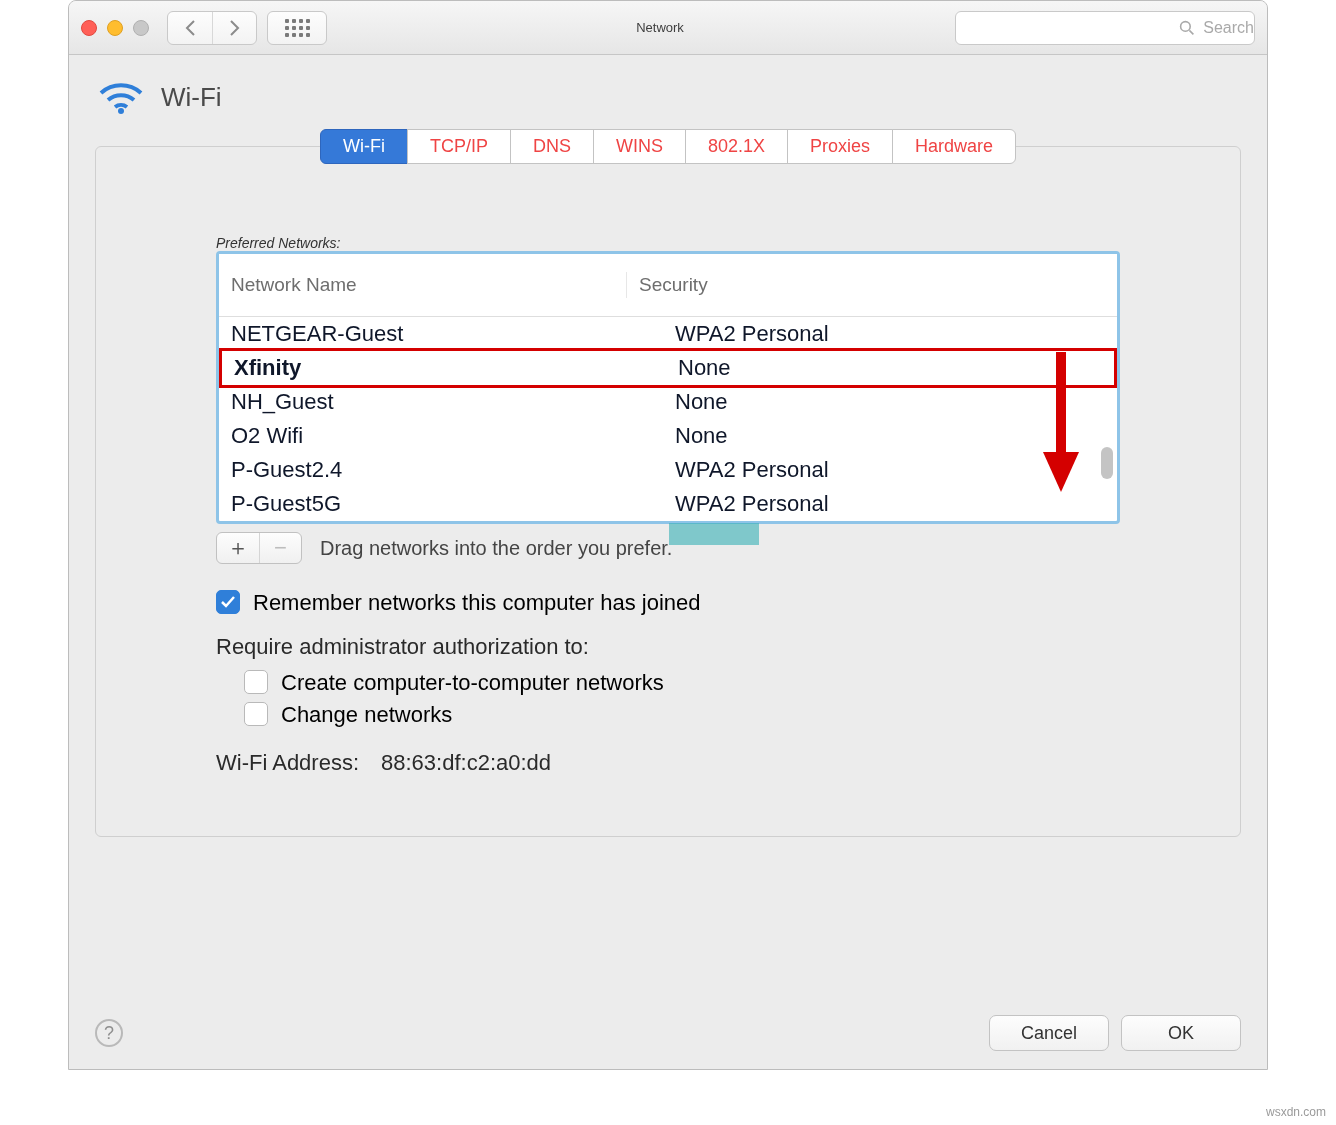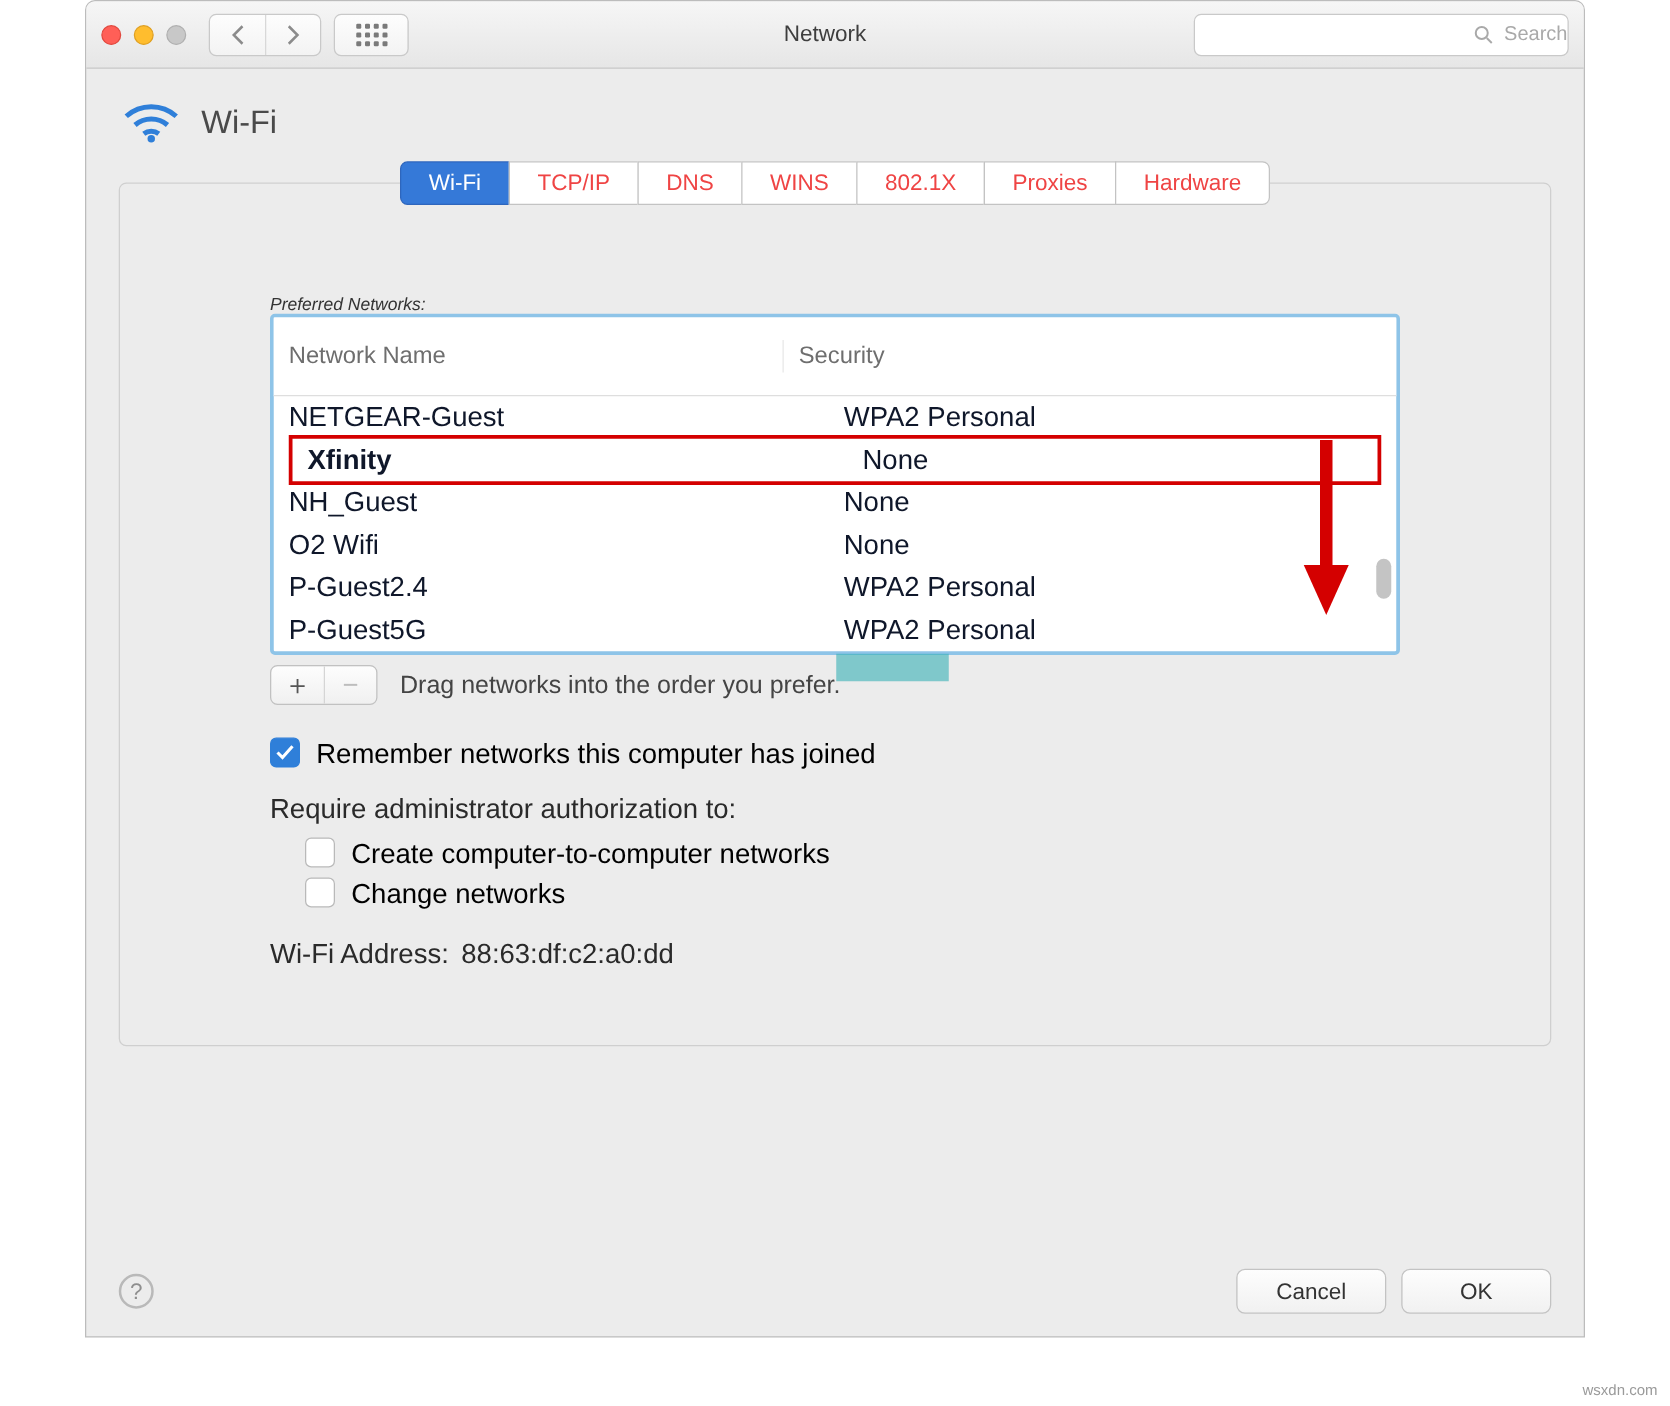--- a/index.html
+++ b/index.html
@@ -59,21 +59,21 @@
   }
   .nav-btn + .nav-btn { border-left: 1px solid #d8d8d8; }
   .apps-btn { width: 60px; justify-content: center; }
   .apps-grid {
     display: grid; grid-template-columns: repeat(4, 4px); grid-template-rows: repeat(3, 4px);
     gap: 3px;
   }
   .apps-grid span { width:4px; height:4px; background:#7a7a7a; border-radius:1px; }
   .title {
     position:absolute; left:0; right:16px; text-align:center;
-    font-size: 18px; color:#3e3e3e; pointer-events:none;
+    font-size: 13px; color:#3e3e3e; pointer-events:none;
   }
   .search {
     margin-left:auto;
     width: 300px; height: 34px;
     background:#fff; border:1px solid #c9c9c9; border-radius:6px;
     display:flex; align-items:center; justify-content:flex-end; color:#a9a9a9;
     gap:8px; font-size:16px;
   }
   .search svg { width:16px; height:16px; fill:#a9a9a9; }
   
@@ -124,21 +124,21 @@
     padding: 18px 0;
   }
   .thead .col { color:#6e6e6e; font-size:19px; padding: 2px 12px; }
   .col.name { flex: 0 0 408px; border-right:1px solid #e7e7e7; }
   .col.sec  { flex: 1; }
   .tbody { position:relative; }
   .row { display:flex; font-size:22px; color:#0f172a;gap:36px; }
   .row .cell { padding: 4px 12px; }
   .row .cell.name { flex:0 0 408px; }
   .row .cell.sec  { flex:1; }
-  .row.highlight { border:3px solid #d40000; margin:-3px 12px; position:relative; z-index:1;}
+  .row.highlight { border:3px solid #d40000; margin:-3px 0; position:relative; z-index:1;}
   .row.highlight .cell.name { font-weight:600; }
   .scrollbar-track { position:absolute; right:2px; top:38px; bottom:2px; width:16px; }
   .scrollbar-thumb { position:absolute; right:2px; width:12px; height:32px; background:#c4c4c4; border-radius:6px; bottom:40px; }
   
   .arrow-annot { position:absolute; right:36px; top:98px; pointer-events:none; }
   .arrow-annot svg { display:block; }
   
   .stepper-row {
     display:flex; align-items:center; gap:18px; margin-top:8px;
   }
@@ -157,21 +157,21 @@
   .chk {
     width:24px; height:24px; border-radius:5px; border:1px solid #b9b9b9;
     display:flex; align-items:center; justify-content:center; background:#fff;
   }
   .chk.checked { background:#2f7fd9; border-color:#2f7fd9; color:#fff; }
   .chk svg { width:16px; height:16px; fill:#fff; }
   .req-label { font-size:22px; color:#2a2a2a; margin-top:18px; }
   .sub-list { margin-left:28px; margin-top:10px; }
   .sub-list .check-row { margin-top:6px; }
   
-  .addr-row { display:flex; gap:10px; font-size:22px; margin-top:22px; color:#2a2a2a; }
+  .addr-row { display:flex; gap:22px; font-size:22px; margin-top:22px; color:#2a2a2a; }
   
   .footer {
     position:absolute; left:0; right:0; bottom:0;
     display:flex; align-items:center; padding: 14px 26px 18px 26px;
   }
   .help {
     width:28px; height:28px; border-radius:50%; border:2px solid #b9b9b9;
     display:flex; align-items:center; justify-content:center; color:#8e8e8e; font-size:18px;
   }
   .footer .spacer { flex:1; }

